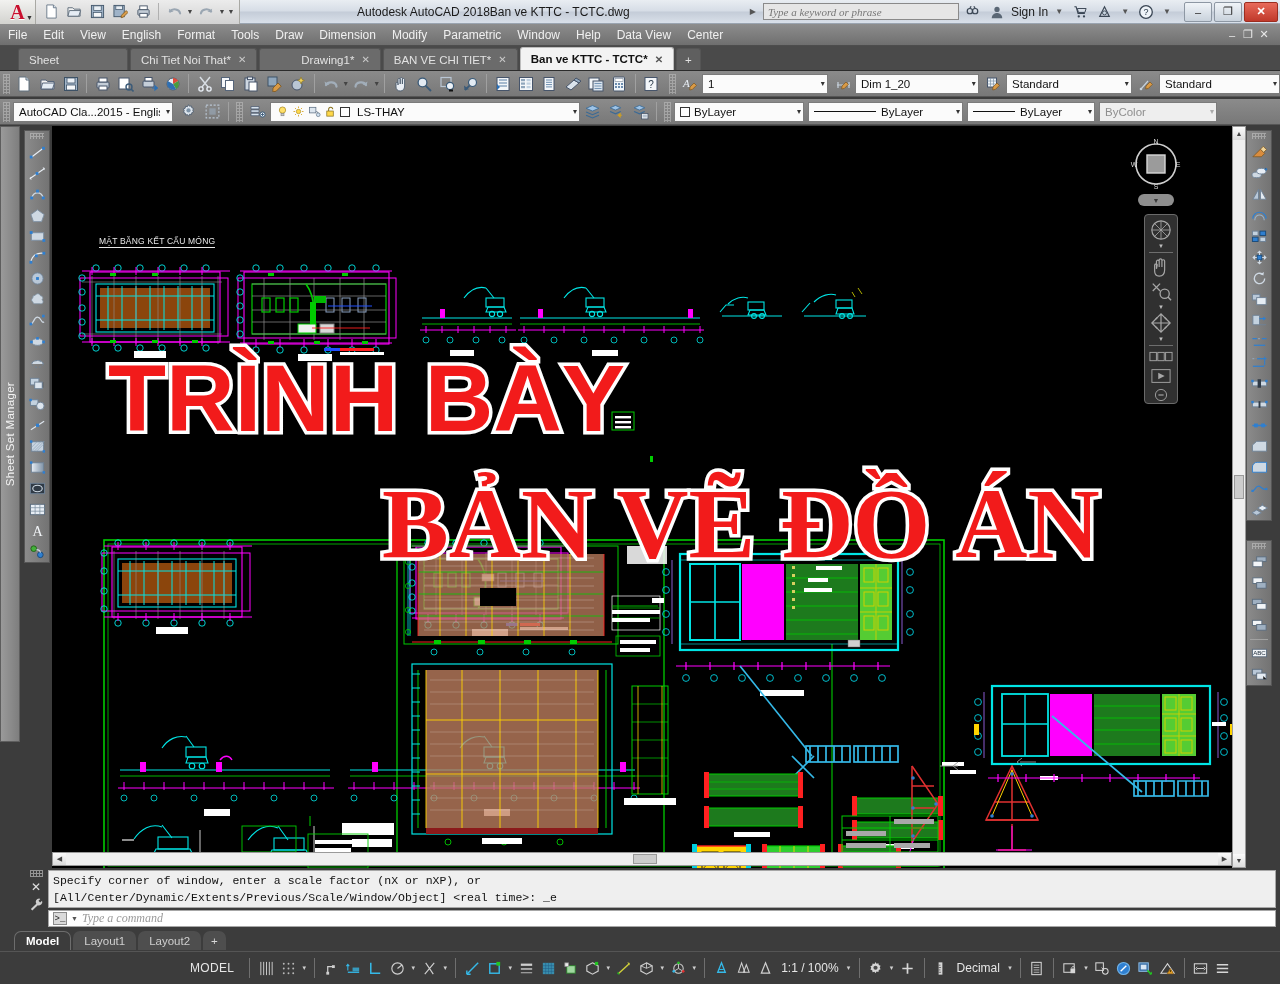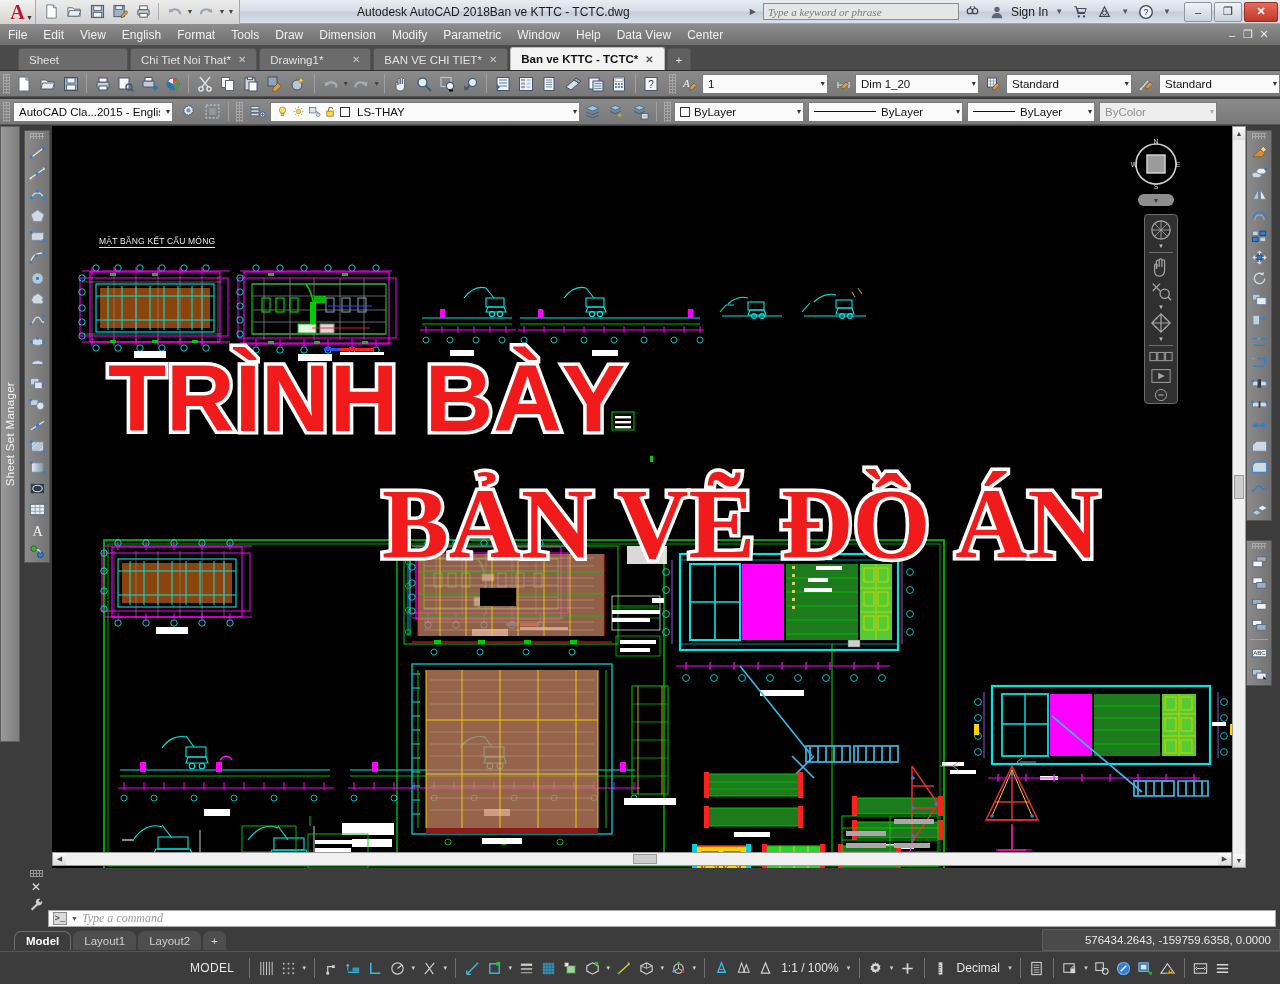--- a/index.html
+++ b/index.html
@@ -373,21 +373,21 @@
 
   <div class="filetabs">
     <div class="ftab" style="min-width:110px;">
       <span>Sheet</span>
     </div>
     <div class="ftab">
       <span>Chi Tiet Noi That*</span>
       <span class="x">✕</span>
     </div>
     <div class="ftab" style="min-width:112px;">
-      <span style="flex:1;">Drawing1*</span>
+      <span style="flex:1;margin-left:31px;">Drawing1*</span>
       <span class="x">✕</span>
     </div>
     <div class="ftab">
       <span>BAN VE CHI TIET*</span>
       <span class="x">✕</span>
     </div>
     <div class="ftab active">
       <span>Ban ve KTTC - TCTC*</span>
       <span class="x">✕</span>
     </div>
@@ -1874,43 +1874,44 @@
   <div class="cmdarea">
     <div class="cmd-left">
       <div class="cmd-grip"></div>
       <span style="font-size:12px;color:#e0e0e0;font-family:'Liberation Sans',sans-serif;">✕</span>
       <span>
         <svg width="15" height="15" viewBox="0 0 16 16">
             <path d="M10.8 1.5a3.6 3.6 0 0 0-3 5.6L2 12.9l1.6 1.6 5.8-5.8a3.6 3.6 0 0 0 4.5-4.8l-2 2-1.8-1.8 2-2a3.6 3.6 0 0 0-1.3-.6z" fill="#cfcfcf"></path>
           </svg>
       </span>
     </div>
+    <div class="cmdhist">
+      <div>Specify corner of window, enter a scale factor (nX or nXP), or</div>
+      <div>[All/Center/Dynamic/Extents/Previous/Scale/Window/Object] &lt;real time&gt;: _e</div>
+    </div>
     <div class="cmdinput">
       <span class="cmdprompt">&gt;_</span>
       <span style="font-size:7px;color:#555;">▼</span>
       <span class="cmdph">Type a command</span>
     </div>
   </div>
 
   <div class="laytabs">
     <div class="ltab active">
       <span>Model</span>
     </div>
     <div class="ltab">
       <span>Layout1</span>
     </div>
     <div class="ltab">
       <span>Layout2</span>
     </div>
     <div class="ltab plus">
       <span>+</span>
     </div>
-  </div>
-  <div class="coordbox">
-    <span>576434.2643, -159759.6358, 0.0000</span>
   </div>
 
   <div class="statusbar">
     <div class="sb-model">MODEL</div>
     <div class="sb-sep"></div>
     <div class="sb-i">
       <svg width="17" height="17" viewBox="0 0 18 18">
           <g stroke="#cfcfcf" stroke-width="1">
             <path d="M3 2v14M6 2v14M9 2v14M12 2v14M15 2v14"></path>
           </g>

